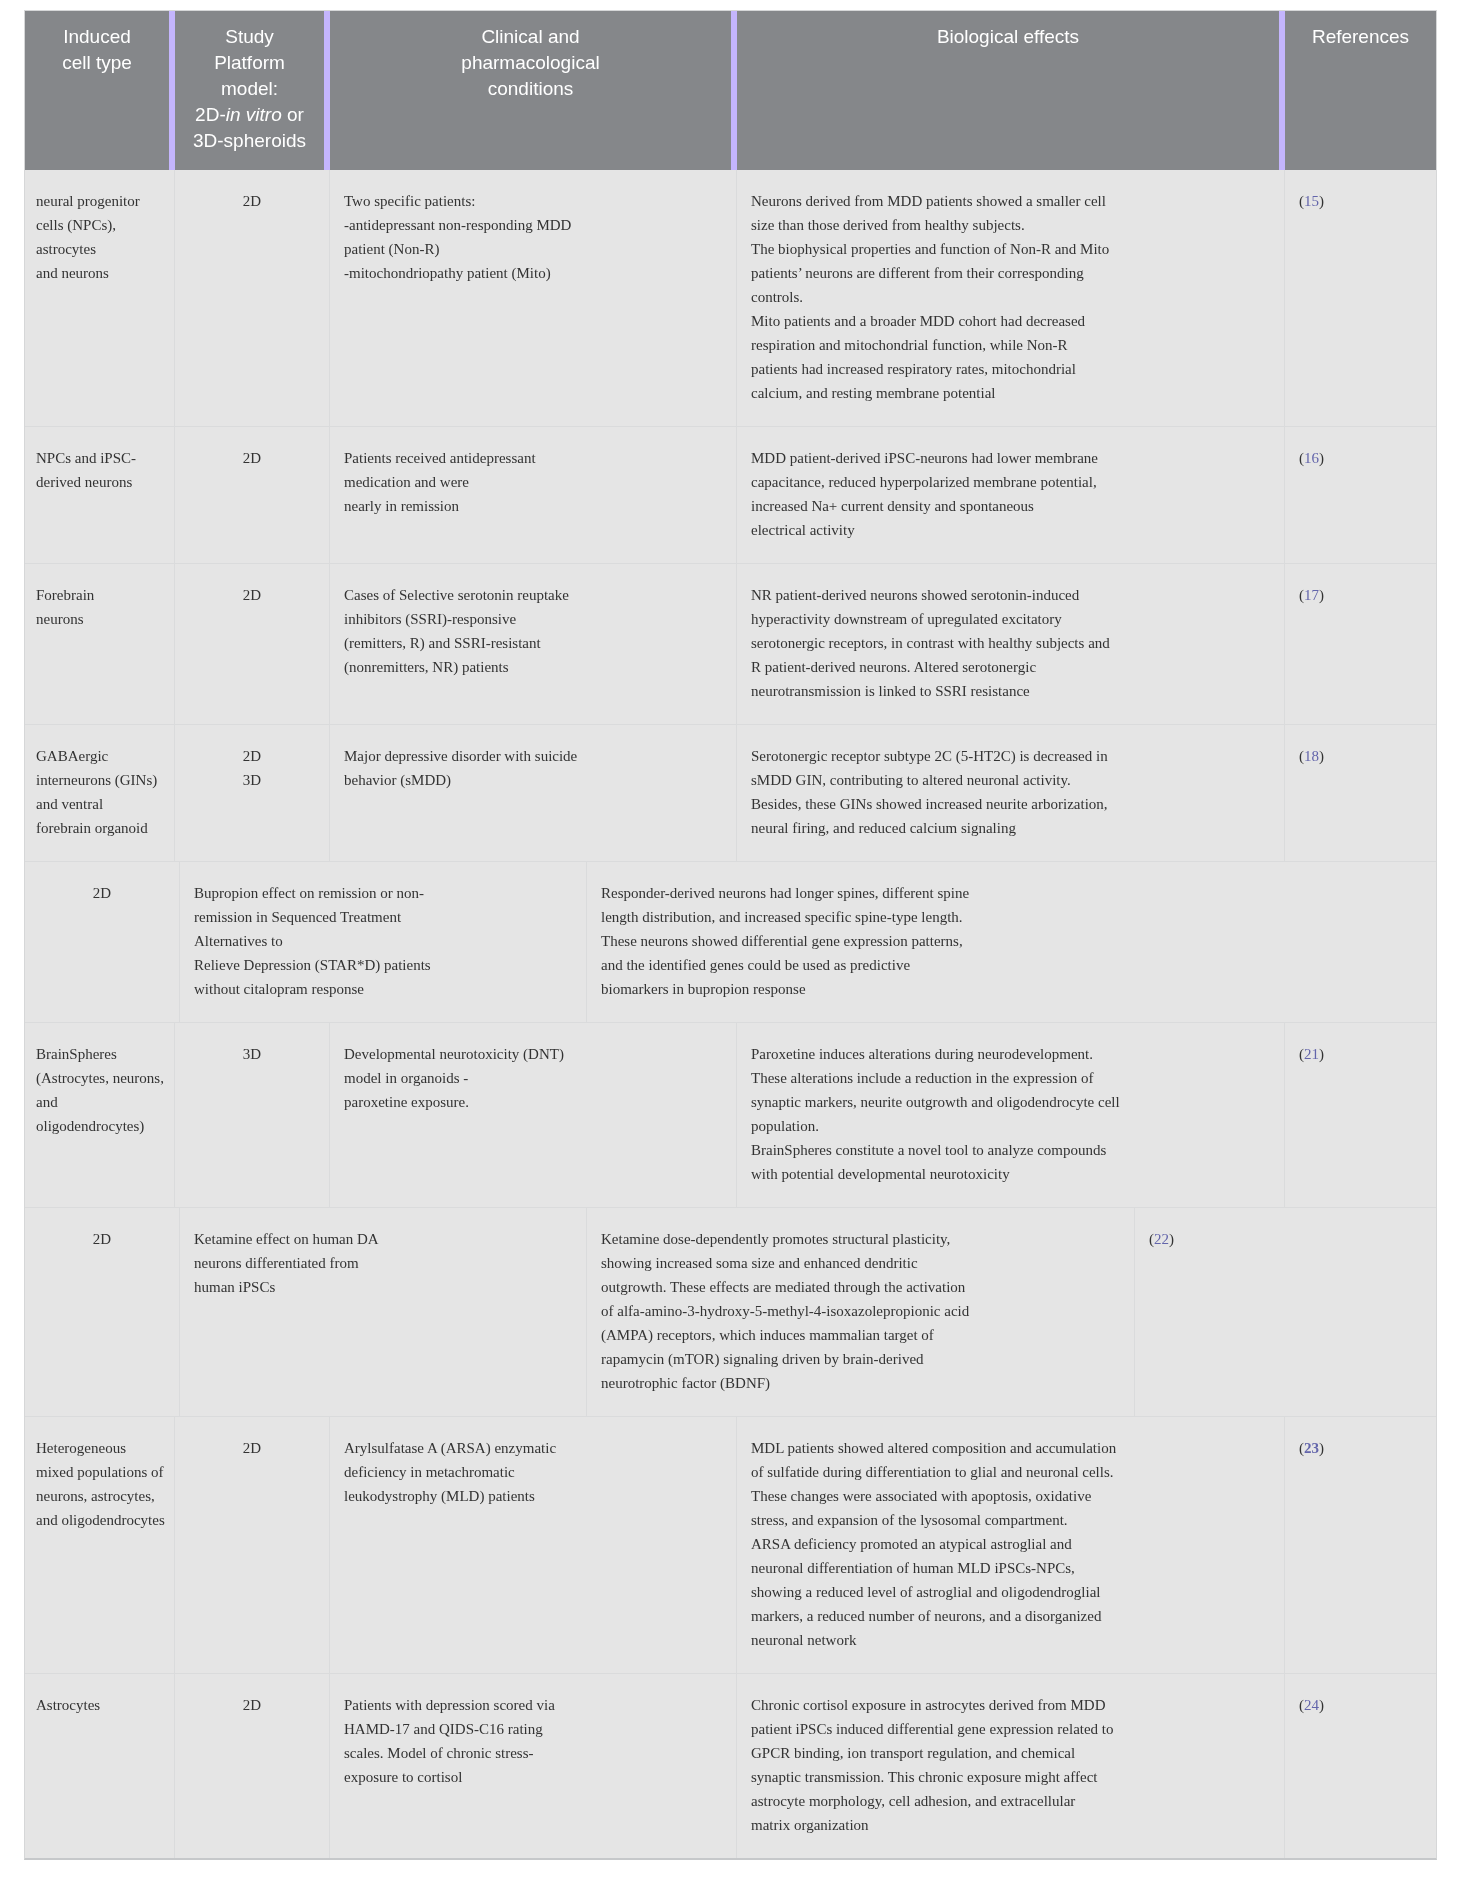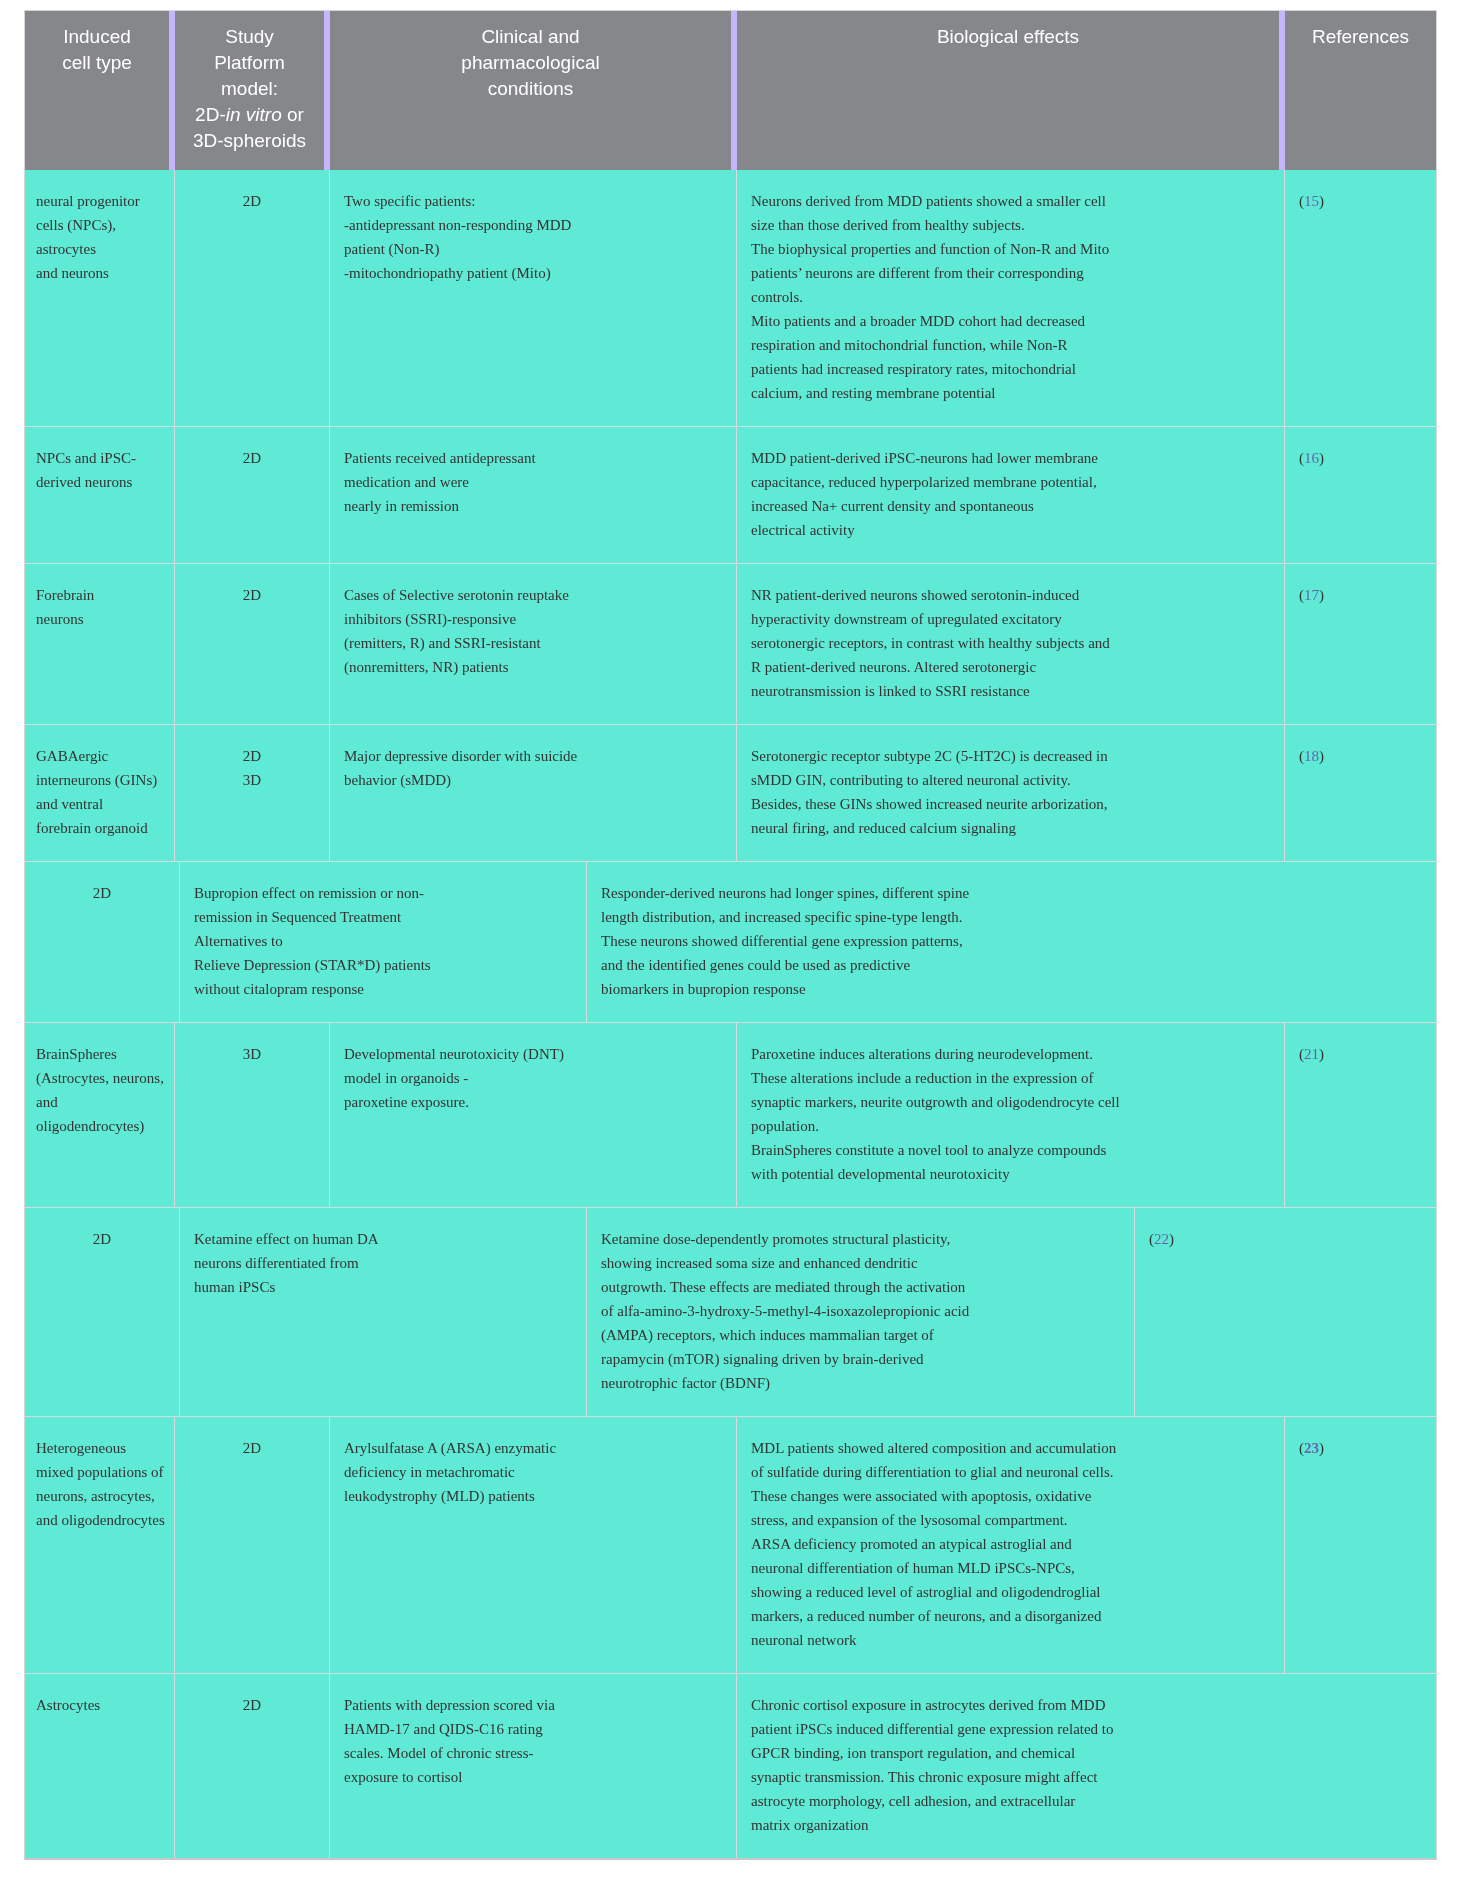--- a/index.html
+++ b/index.html
@@ -24,21 +24,21 @@
   }
   .th {
     box-sizing:border-box;
     padding:13px 8px 16px;
     text-align:center;
     white-space:pre-line;
     border-right:6px solid #c4b5fd;
   }
   .th:last-child { border-right:none; }
   .th em { font-style:italic; }
-  .tr { display:flex; background:#5eead4; }
+  .tr { display:flex; background:#e5e5e5; }
   .tr:not(:last-child) { border-bottom:1px solid #dadbdc; }
   .td {
     box-sizing:border-box;
     padding:19px 14px 21px;
     font-size:15px; line-height:24px;
     color:#333333;
     white-space:pre-line;
     border-right:1px solid #dadbdc;
     vertical-align:top;
   }
@@ -208,15 +208,16 @@
         <div class="td c3">Patients with depression scored via
 HAMD-17 and QIDS-C16 rating
 scales. Model of chronic stress-
 exposure to cortisol</div>
         <div class="td c4">Chronic cortisol exposure in astrocytes derived from MDD
 patient iPSCs induced differential gene expression related to
 GPCR binding, ion transport regulation, and chemical
 synaptic transmission. This chronic exposure might affect
 astrocyte morphology, cell adhesion, and extracellular
 matrix organization</div>
+        <div class="td c5"><div class="ref-link" style="display: inline;"><div class="paren" style="display: inline;">(</div><div class="ref-num" style="display: inline;">24</div><div class="paren" style="display: inline;">)</div></div></div>
       </div>
     </div>
 </div>
 
 </body></html>

